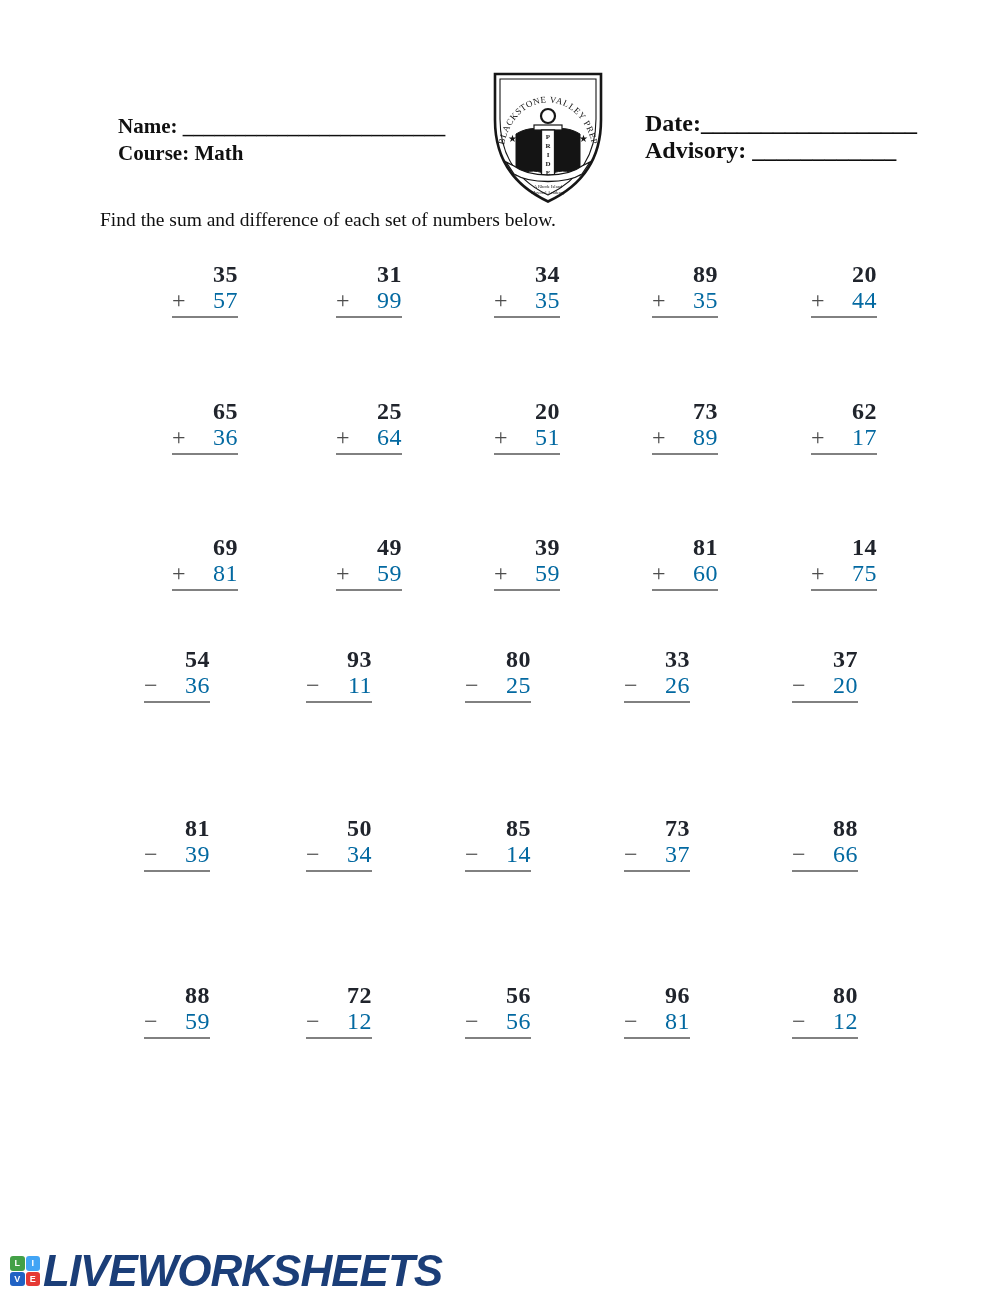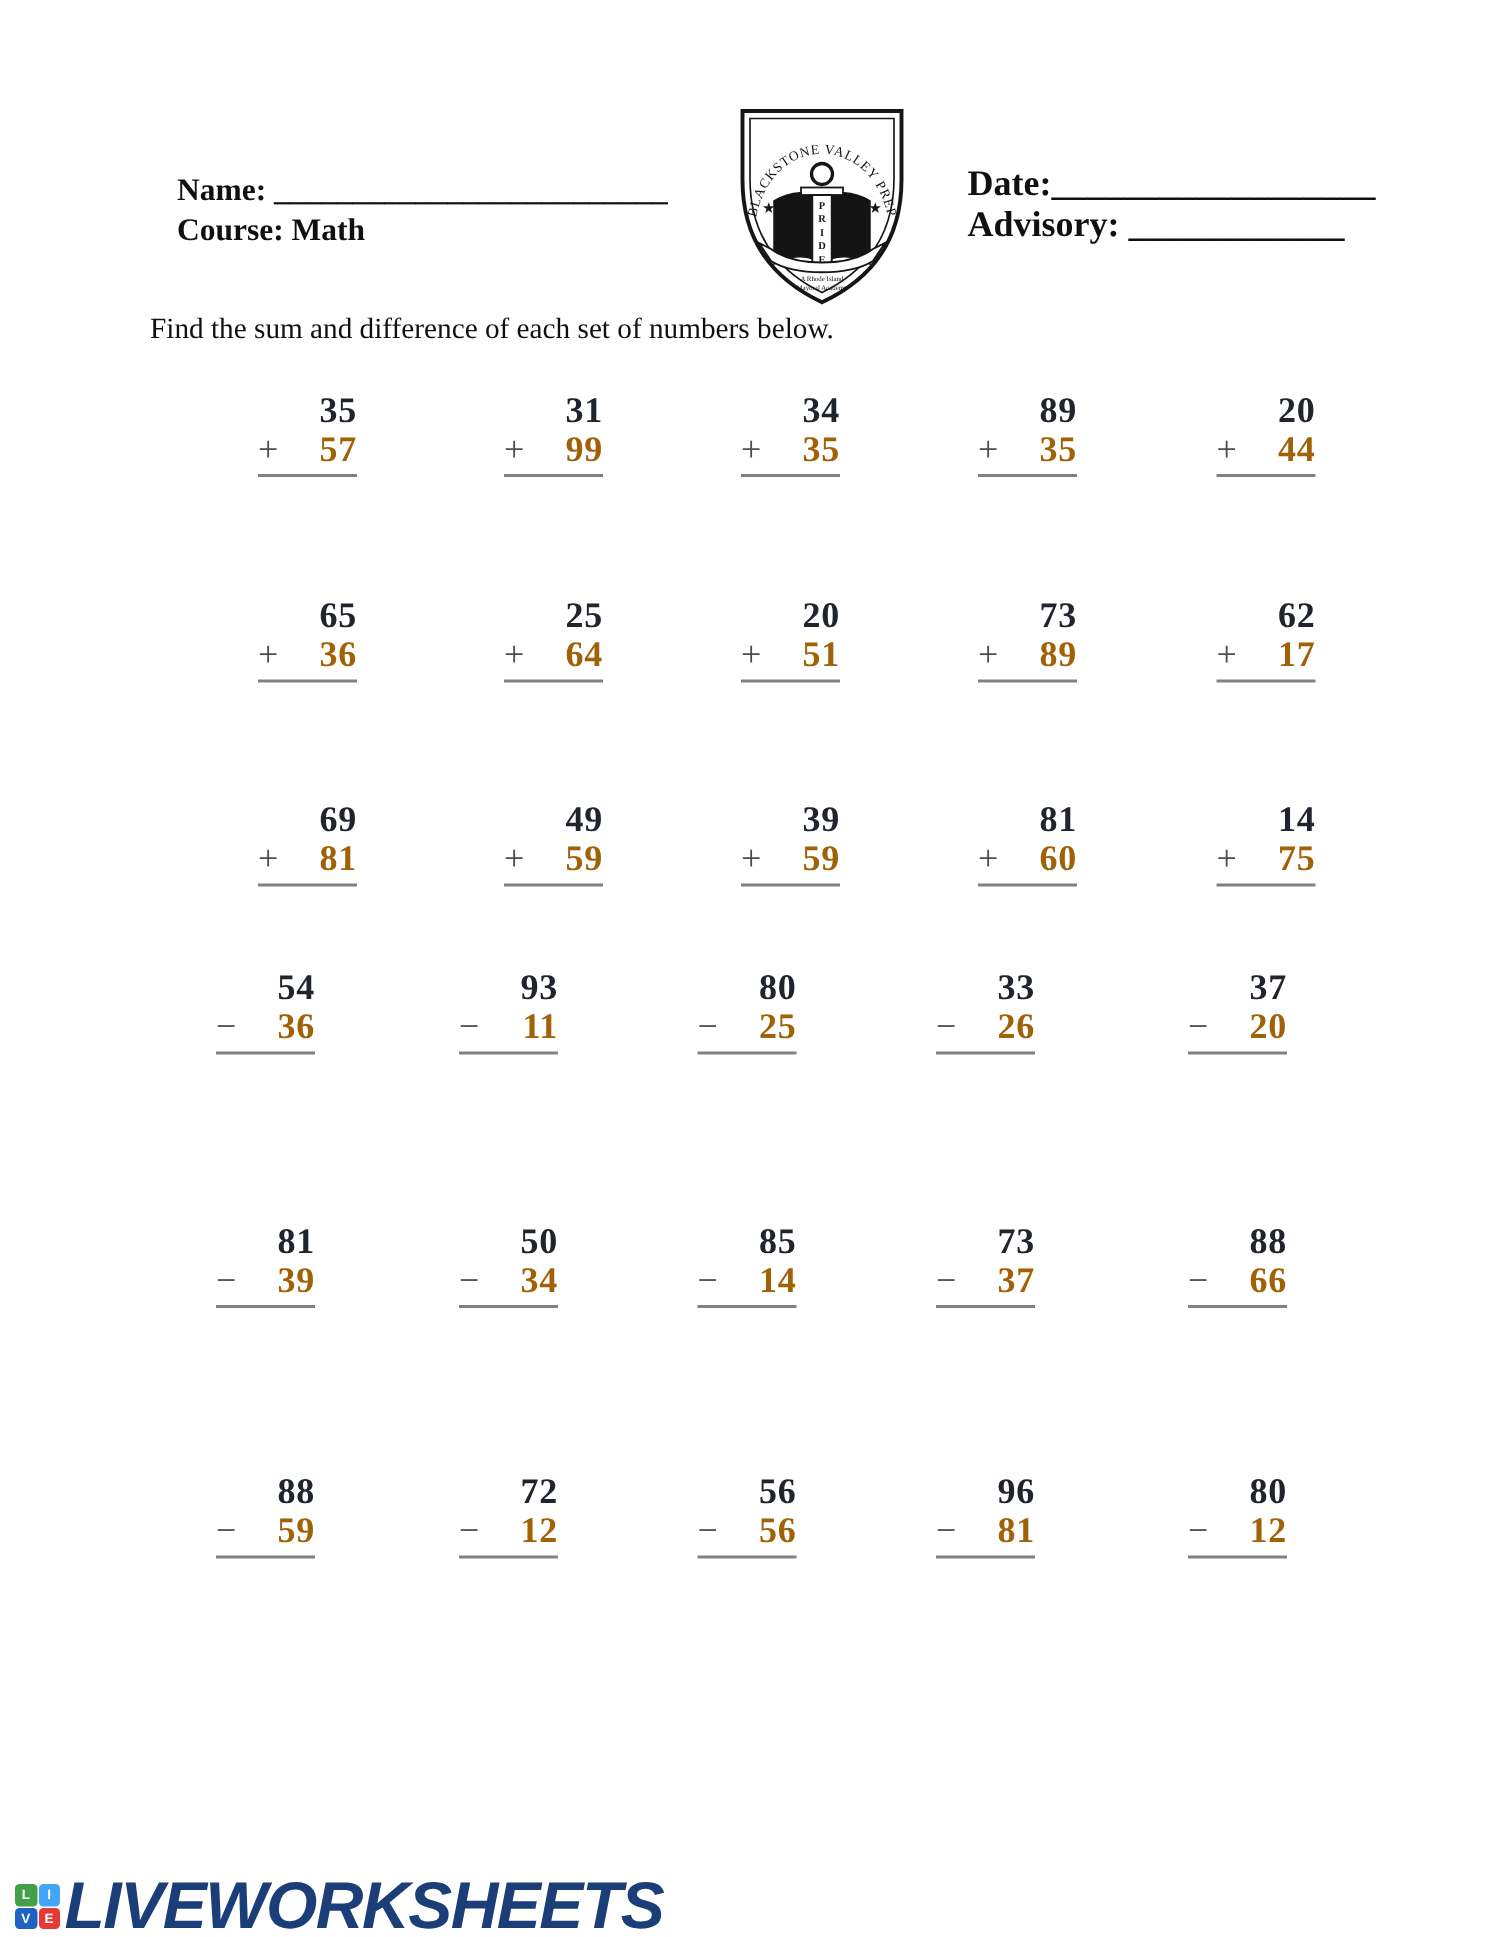--- a/index.html
+++ b/index.html
@@ -22,21 +22,21 @@
   .row{position:absolute;left:0;width:996px;height:70px;}
   #r1{top:262px}#r2{top:399px}#r3{top:535px}#r4{top:647px}#r5{top:816px}#r6{top:983px}
   .row-add .c1{left:172px}.row-add .c2{left:336px}.row-add .c3{left:494px}.row-add .c4{left:652px}.row-add .c5{left:811px}
   .row-sub .c1{left:144px}.row-sub .c2{left:306px}.row-sub .c3{left:465px}.row-sub .c4{left:624px}.row-sub .c5{left:792px}
 
   .problem{position:absolute;top:0;width:66px;}
   .p-top{font-size:24px;font-weight:bold;color:#20242c;text-align:right;line-height:25px;letter-spacing:0.5px;}
   .p-second{display:flex;justify-content:space-between;align-items:flex-end;
             font-size:24px;line-height:25px;border-bottom:2px solid #818181;padding-bottom:3px;margin-top:1px;}
   .p-op{color:#4d4d4d;font-weight:normal;}
-  .p-bot{color:#a16207;font-weight:bold;letter-spacing:0.5px;}
+  .p-bot{color:#0369a1;font-weight:normal;letter-spacing:0.5px;}
 
   
   .footer{position:absolute;left:10px;top:1256px;display:flex;align-items:center;gap:3px;}
   .brand-icon{width:30px;height:30px;display:grid;grid-template-columns:1fr 1fr;grid-template-rows:1fr 1fr;gap:1px;}
   .sq{border-radius:3px;color:#fff;font-family:"Liberation Sans",sans-serif;font-weight:bold;font-size:9px;
       display:flex;align-items:center;justify-content:center;}
   .brand-text{font-family:"Liberation Sans",sans-serif;font-weight:bold;font-size:44px;
               letter-spacing:-1px;line-height:30px;font-style:italic;}
 
   .shield-text{font-family:"Liberation Serif",serif;}

